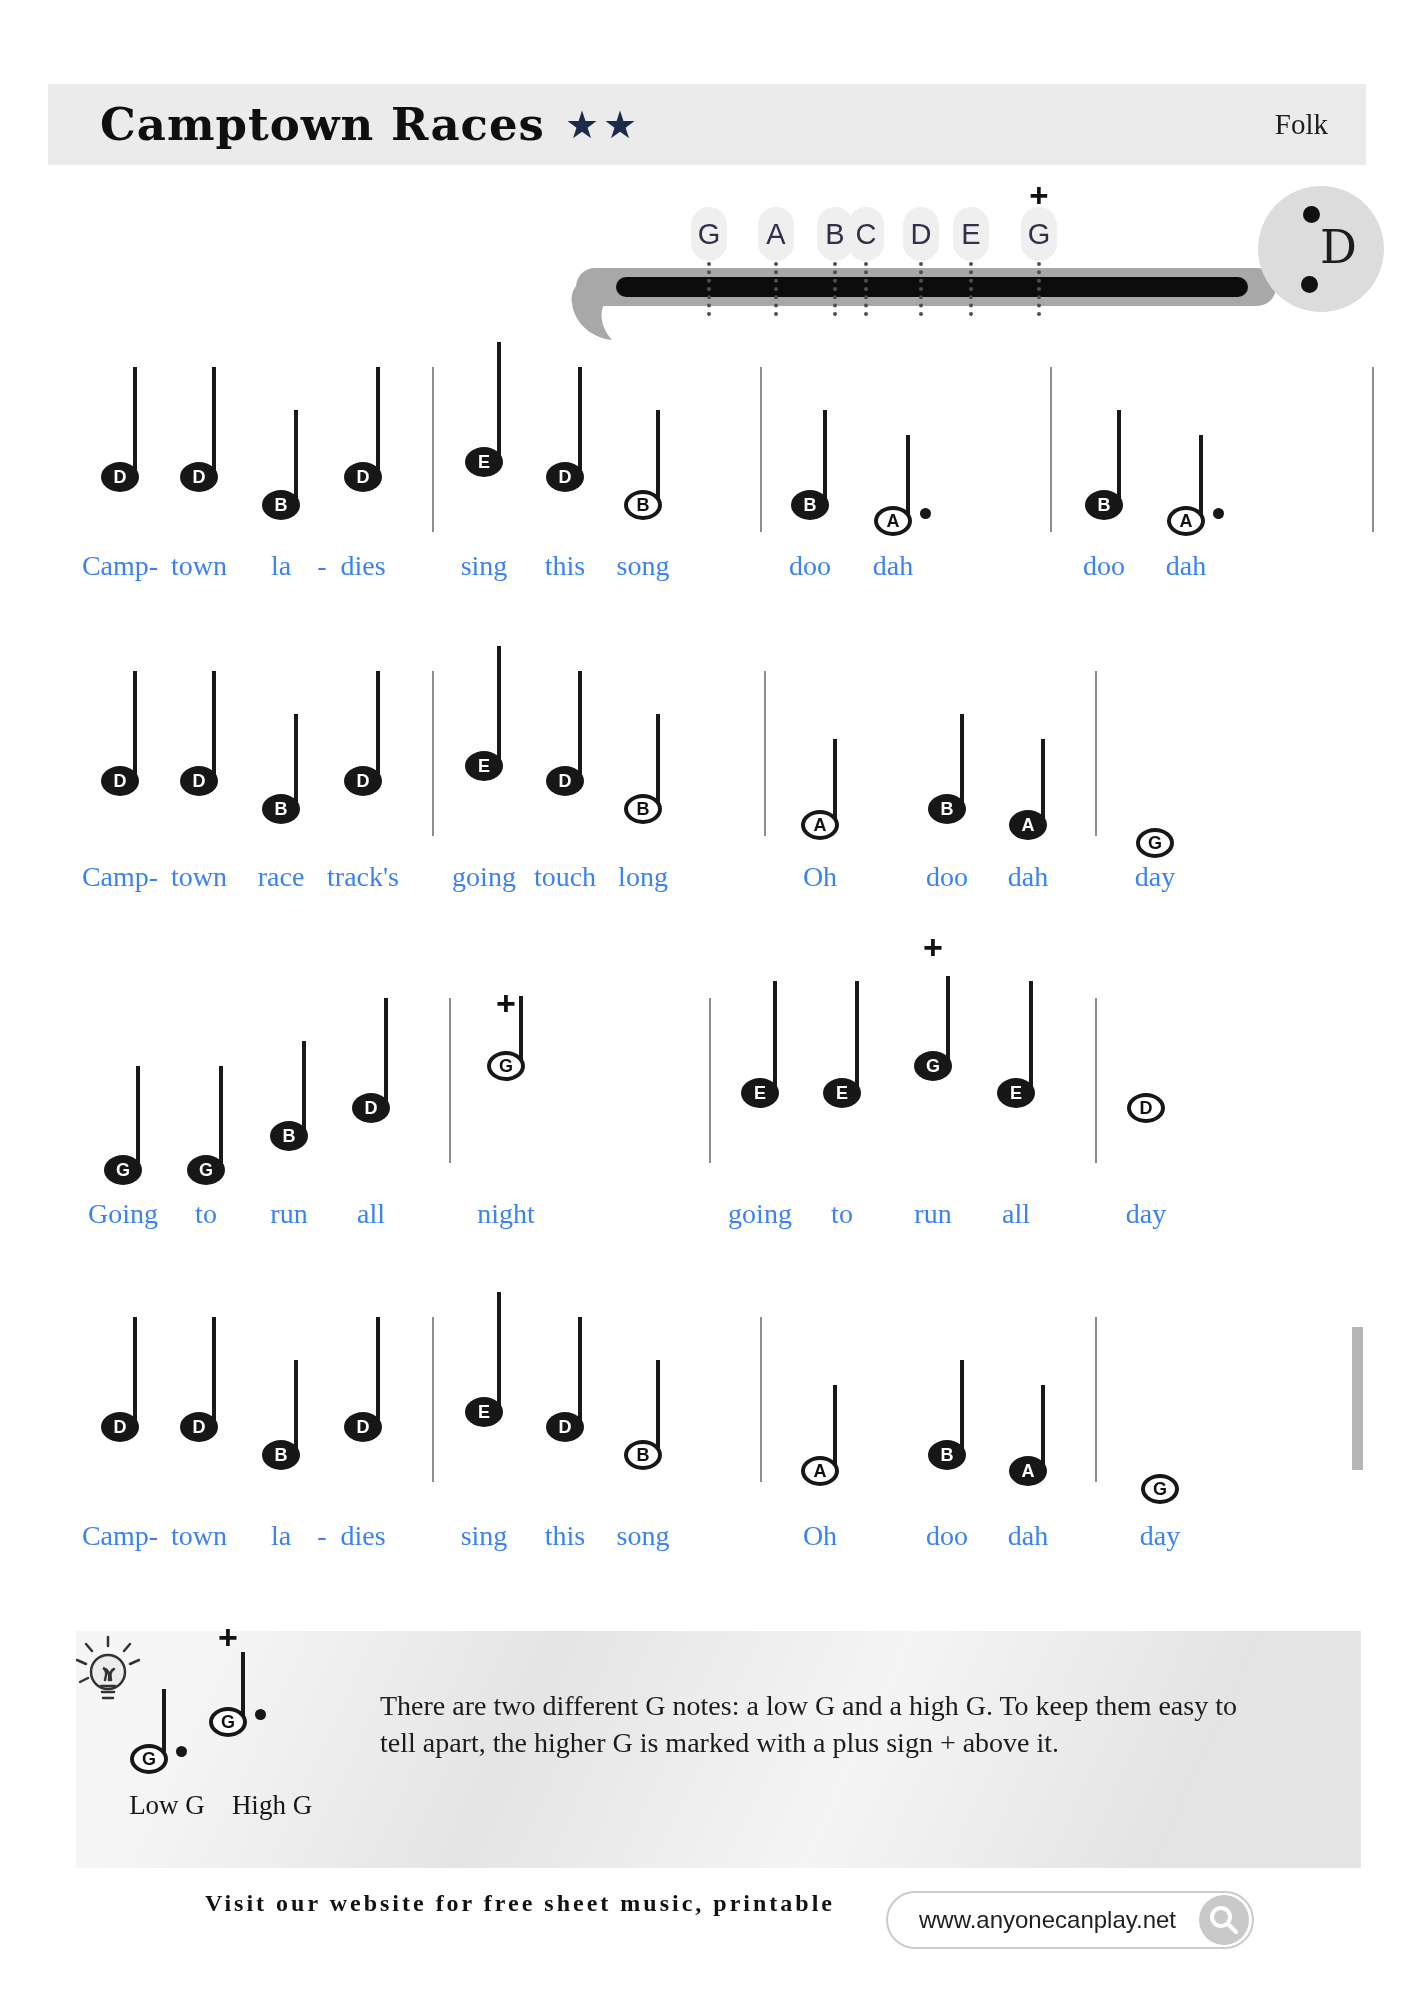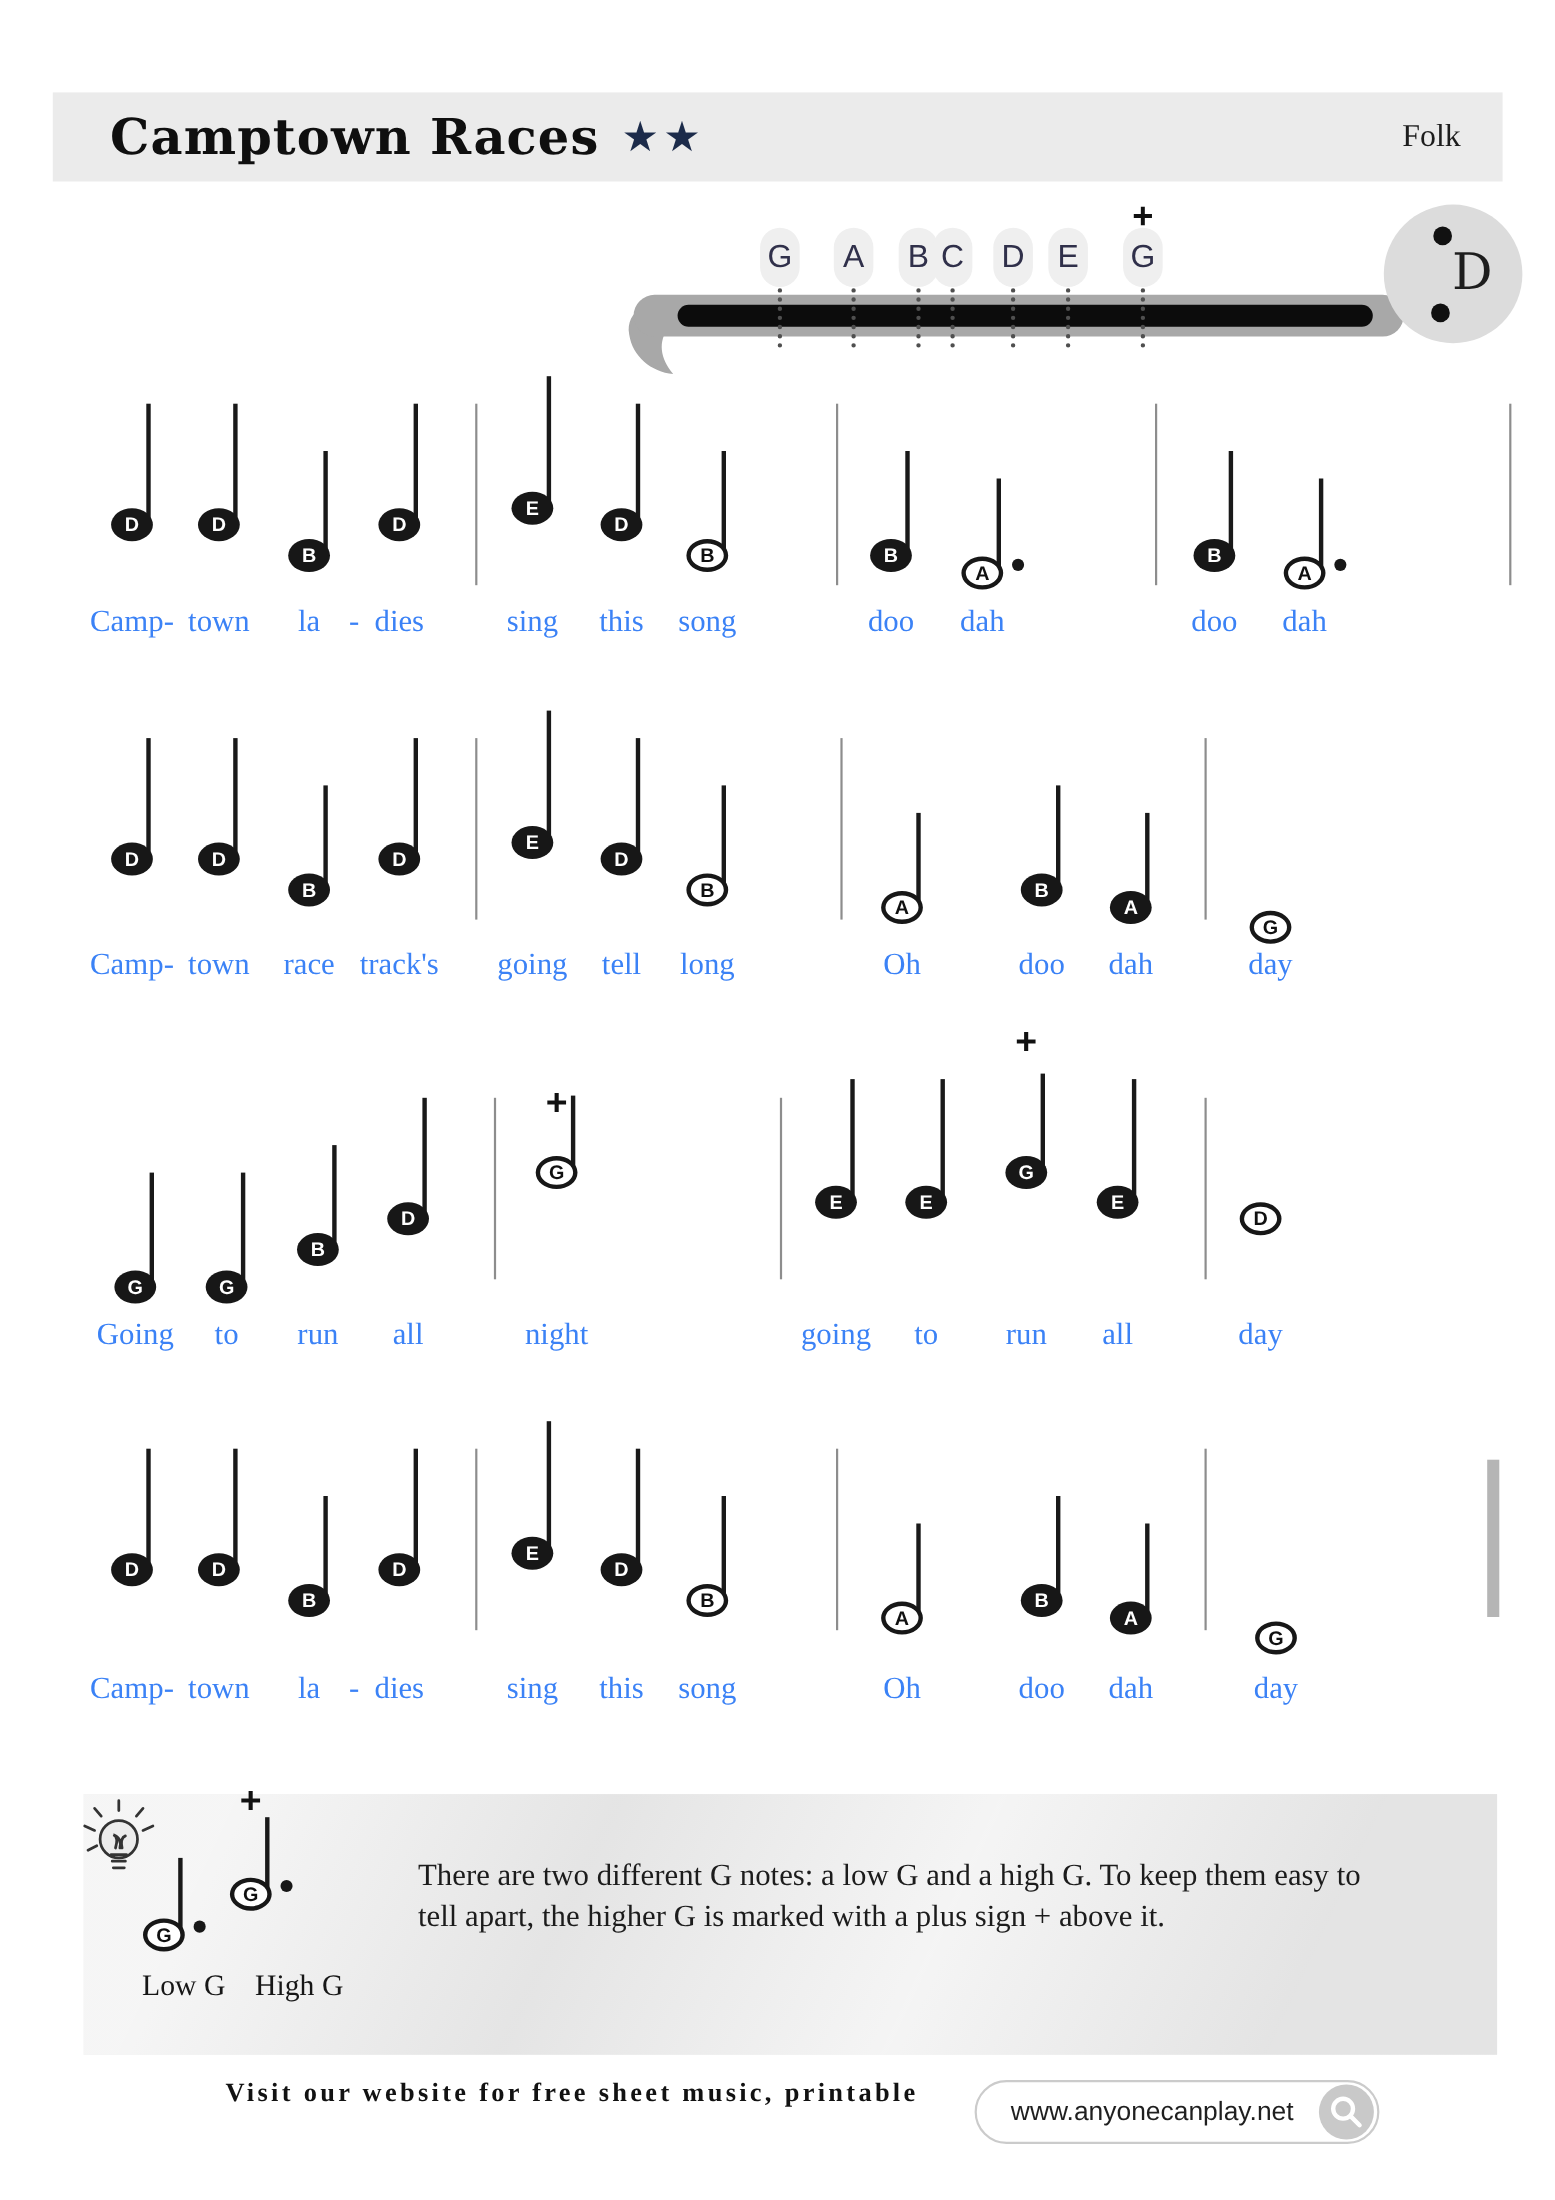--- a/index.html
+++ b/index.html
@@ -159,21 +159,21 @@
       <div class="stem" style="left: 960px; top: 714px; height: 89px;"></div>
       <div class="note-head solid" style="left: 928px; top: 794px;">B</div>
       <div class="stem" style="left: 1041px; top: 739px; height: 80px;"></div>
       <div class="note-head solid" style="left: 1009px; top: 810px;">A</div>
       <div class="note-head open" style="left: 1136px; top: 828px;">G</div>
       <div class="lyric" style="left: 120px; top: 861px;">Camp-</div>
       <div class="lyric" style="left: 199px; top: 861px;">town</div>
       <div class="lyric" style="left: 281px; top: 861px;">race</div>
       <div class="lyric" style="left: 363px; top: 861px;">track's</div>
       <div class="lyric" style="left: 484px; top: 861px;">going</div>
-      <div class="lyric" style="left: 565px; top: 861px;">tell</div>
+      <div class="lyric" style="left: 565px; top: 861px;">touch</div>
       <div class="lyric" style="left: 643px; top: 861px;">long</div>
       <div class="lyric" style="left: 820px; top: 861px;">Oh</div>
       <div class="lyric" style="left: 947px; top: 861px;">doo</div>
       <div class="lyric" style="left: 1028px; top: 861px;">dah</div>
       <div class="lyric" style="left: 1155px; top: 861px;">day</div>
       <div class="barline" style="left: 449px; top: 998px; height: 165px;"></div>
       <div class="barline" style="left: 709px; top: 998px; height: 165px;"></div>
       <div class="barline" style="left: 1095px; top: 998px; height: 165px;"></div>
       <div class="stem" style="left: 136px; top: 1066px; height: 98px;"></div>
       <div class="note-head solid" style="left: 104px; top: 1155px;">G</div>

